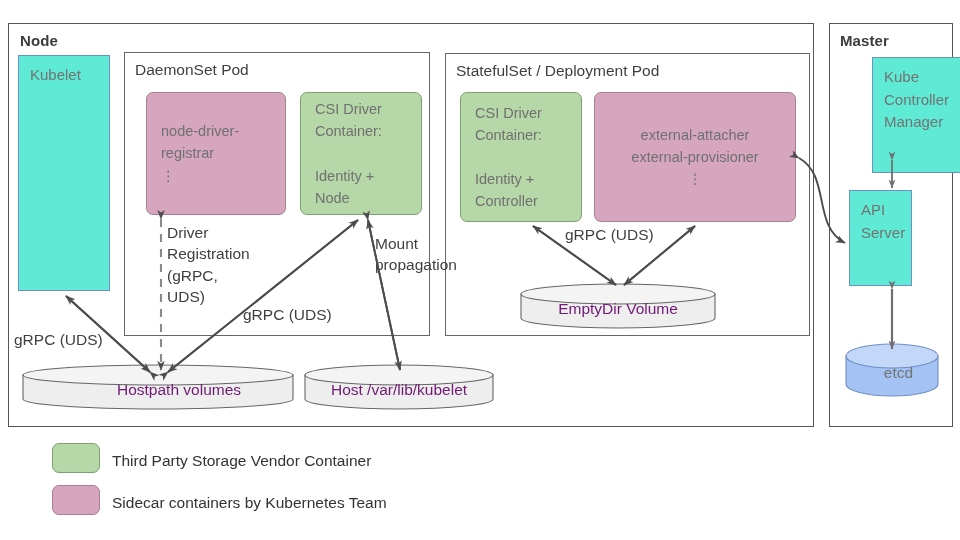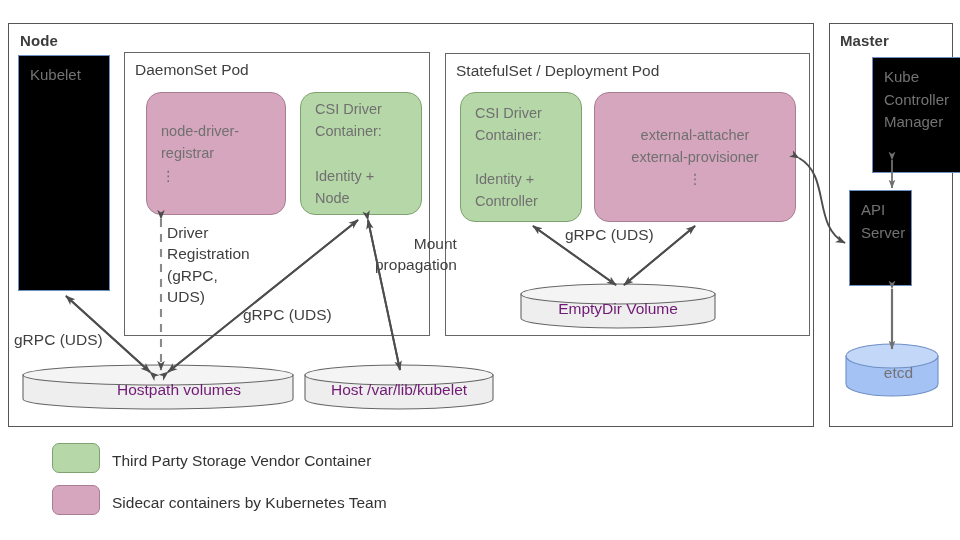--- a/index.html
+++ b/index.html
@@ -23,32 +23,32 @@
   .pod{
     position:absolute;box-sizing:border-box;
     border:1.1px solid #666666;background:#ffffff;
   }
   .pod-title{
     position:absolute;font-size:15.5px;color:#3f3f3f;white-space:nowrap;
   }
 
   
   .cbox{
-    position:absolute;box-sizing:border-box;border-radius:15px;
+    position:absolute;box-sizing:border-box;border-radius:7px;
     border:1.1px solid #9a7287;
     display:flex;align-items:center;justify-content:flex-start;
     font-size:14.5px;line-height:1.52;color:#707070;
     padding:0 0 0 14px;white-space:pre-line;
   }
   .cbox.green{background:#b6d7a8;border-color:#7ea36f;}
   .cbox.pink{background:#d5a6bd;border-color:#a97d92;}
   .cbox.center{justify-content:center;padding:0;text-align:center;}
 
   .bbox{
-    position:absolute;box-sizing:border-box;background:#000000;
+    position:absolute;box-sizing:border-box;background:#5eead4;
     border:1.1px solid #6d8fc4;
     font-size:15px;line-height:1.5;color:#737373;
     padding:8px 0 0 11px;white-space:pre-line;
   }
 
   
   .cyl{position:absolute;}
   .cyl svg{position:absolute;left:0;top:0;overflow:visible;}
   .cyl .cyl-label{
     position:absolute;left:0;right:0;text-align:center;
@@ -151,21 +151,21 @@
       <ellipse cx="47" cy="13" rx="46" ry="12" fill="#c3d7f8" stroke="#6d8fc4" stroke-width="1.1"></ellipse>
     </svg>
     <div class="cyl-label" style="top:21px;color:#737373;">etcd</div>
   </div>
 
   <div class="lbl" style="left:167px;top:222px;">Driver
 Registration
 (gRPC,
 UDS)</div>
 
-  <div class="lbl" style="left:375px;top:233px;text-align:right;">Mount
+  <div class="lbl" style="left:375px;top:233px;">Mount
 propagation</div>
 
   <div class="lbl" style="left:14px;top:329px;">gRPC (UDS)</div>
 
   <div class="lbl" style="left:243px;top:304px;">gRPC (UDS)</div>
 
   <div class="lbl" style="left:565px;top:224px;">gRPC (UDS)</div>
 
   <svg class="arrows" viewBox="0 0 960 540" aria-hidden="true">
     <defs>

